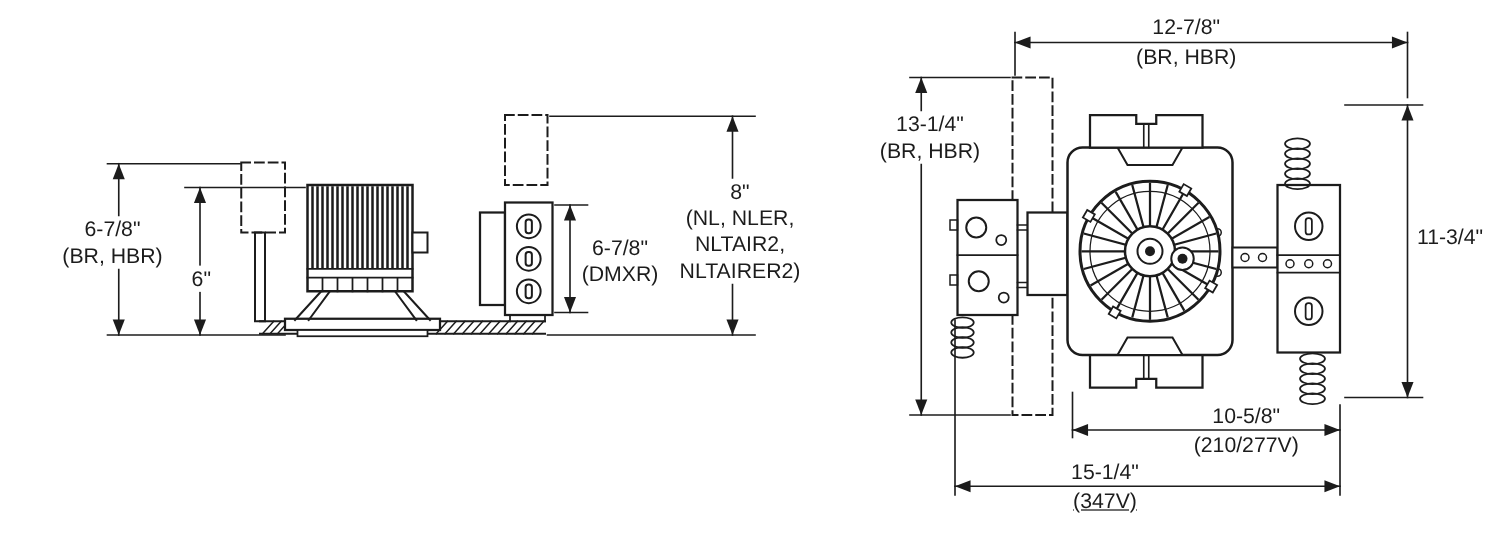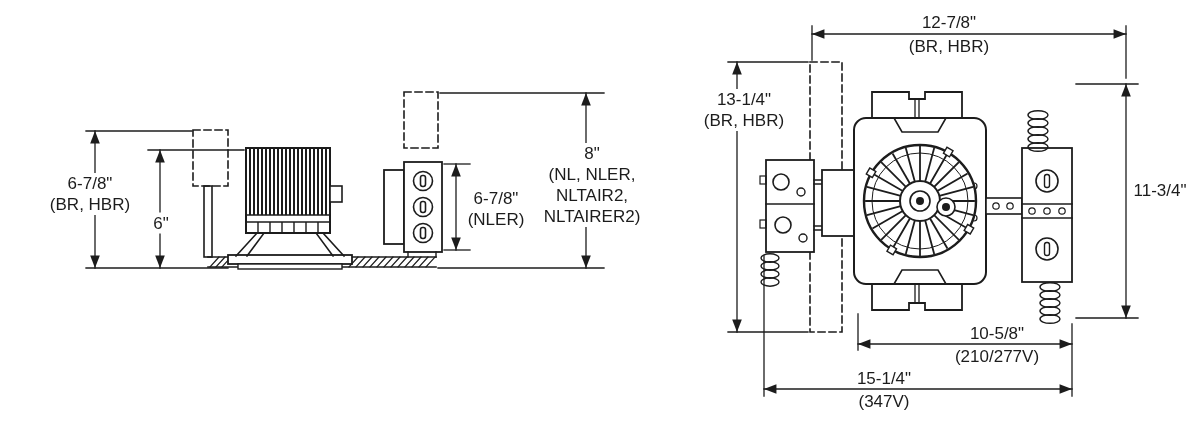--- a/index.html
+++ b/index.html
@@ -245,21 +245,21 @@
   <div>6-7/8"</div>
   <div>(BR, HBR)</div>
 </div>
 
 <div class="lbl bg" style="left:161px;top:223px;">
   <div>6"</div>
 </div>
 
 <div class="lbl" style="left:496px;top:209px;">
   <div>6-7/8"</div>
-  <div>(NLER)</div>
+  <div>(DMXR)</div>
 </div>
 
 <div class="lbl bg" style="left:592px;top:185px;">
   <div>8"</div>
   <div>(NL, NLER,</div>
   <div>NLTAIR2,</div>
   <div>NLTAIRER2)</div>
 </div>
 
 <div class="lbl" style="left:949px;top:22px;">
@@ -281,17 +281,17 @@
 <div class="lbl" style="left:997px;top:333px;">
   <div>10-5/8"</div>
 </div>
 <div class="lbl" style="left:997px;top:356px;">
   <div>(210/277V)</div>
 </div>
 
 <div class="lbl" style="left:884px;top:378px;">
   <div>15-1/4"</div>
 </div>
-<div class="lbl" style="left:884px;top:401px;">
+<div class="lbl" style="left:884px;top:401px;text-decoration:underline;">
   <div>(347V)</div>
 </div>
 
 </div>
 
 </body></html>

